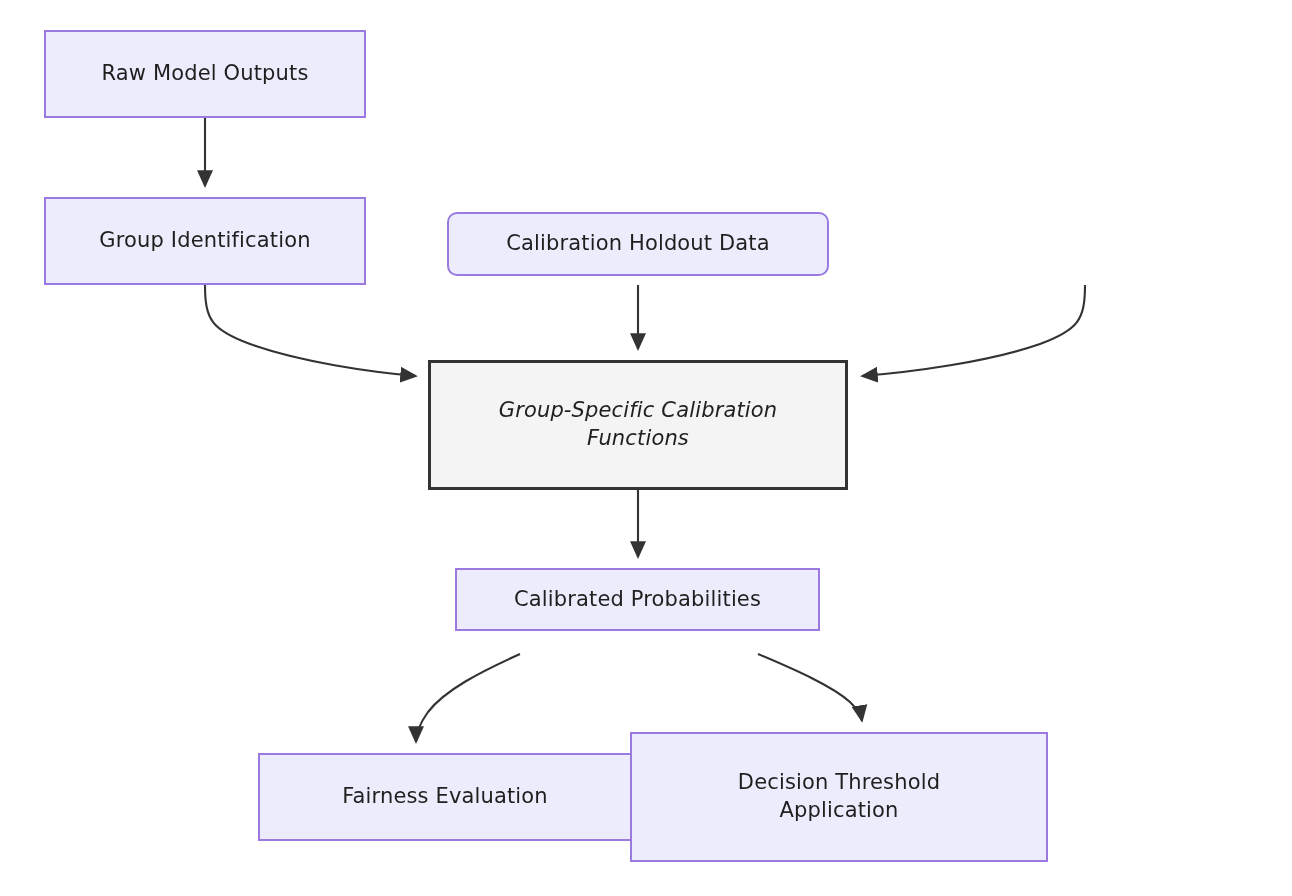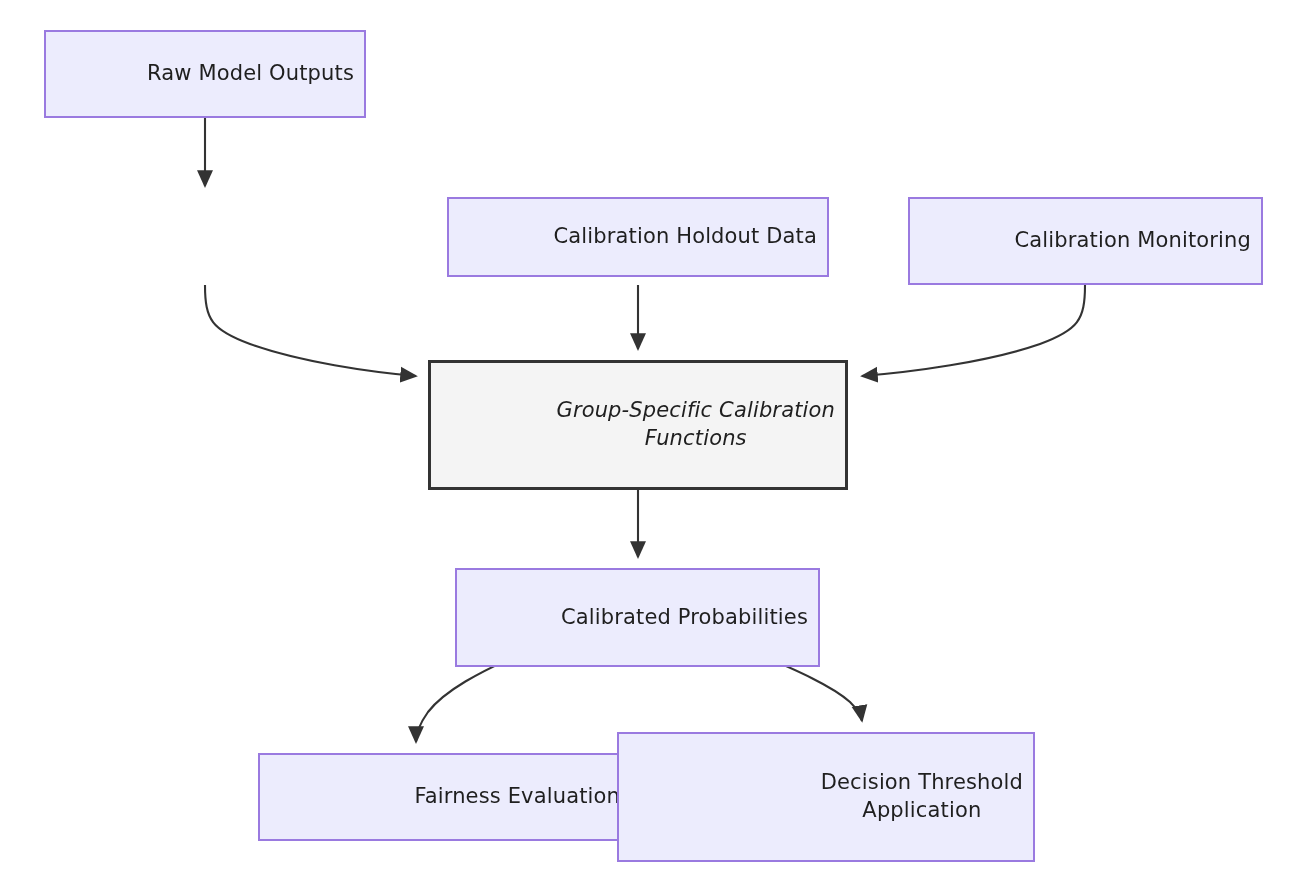--- a/index.html
+++ b/index.html
@@ -23,21 +23,21 @@
     top: 0;
     width: 1292px;
     height: 896px;
     pointer-events: none;
   }
   .node {
     position: absolute;
     box-sizing: border-box;
     display: flex;
     align-items: center;
-    justify-content: flex-end;
+    justify-content: center;
     text-align: center;
     line-height: 1.32;
     font-size: 21px;
     color: #1f1f1f;
     letter-spacing: 0.15px;
     z-index: 2;
   }
   .node.default {
     background: #ececfd;
     border: 2px solid #9a7ae0;
@@ -76,40 +76,40 @@
 
     <path d="M 520,654 C 480,672 445,690 428,712 C 418,726 416,736 416,742" fill="none" stroke="#333333" stroke-width="2.1" marker-end="url(#arrowhead)"></path>
 
     <path d="M 758,654 C 796,670 832,686 850,702 C 858,710 861,715 862,721" fill="none" stroke="#333333" stroke-width="2.1" marker-end="url(#arrowhead)"></path>
   </svg>
 
   <div class="node default" style="left:44px; top:30px; width:322px; height:88px;">
     <span class="node-label">Raw Model Outputs</span>
   </div>
 
+  <div class="node default" style="left:44px; top:197px; width:322px; height:88px;">
+    <span class="node-label">Group Identification</span>
+  </div>
 
-  <div class="node default" style="left:447px; top:197px; width:382px; height:80px;">
+  <div class="node default" style="left:447px; top:212px; width:382px; height:64px;border-radius:10px;">
     <span class="node-label">Calibration Holdout Data</span>
   </div>
 
-  <div class="node default" style="left:908px; top:197px; width:355px; height:88px;">
-    <span class="node-label">Calibration Monitoring</span>
-  </div>
 
   <div class="node emphasis" style="left:428px; top:360px; width:420px; height:130px;font-style:italic;">
     <span class="node-label">Group-Specific Calibration
 Functions</span>
   </div>
 
-  <div class="node default" style="left:455px; top:568px; width:365px; height:99px;">
+  <div class="node default" style="left:455px; top:568px; width:365px; height:63px;">
     <span class="node-label">Calibrated Probabilities</span>
   </div>
 
   <div class="node default" style="left:258px; top:753px; width:374px; height:88px;">
     <span class="node-label">Fairness Evaluation</span>
   </div>
 
-  <div class="node default" style="left:617px; top:732px; width:418px; height:130px;">
+  <div class="node default" style="left:630px; top:732px; width:418px; height:130px;">
     <span class="node-label">Decision Threshold
 Application</span>
   </div>
 
 </div>
 
 </body></html>

